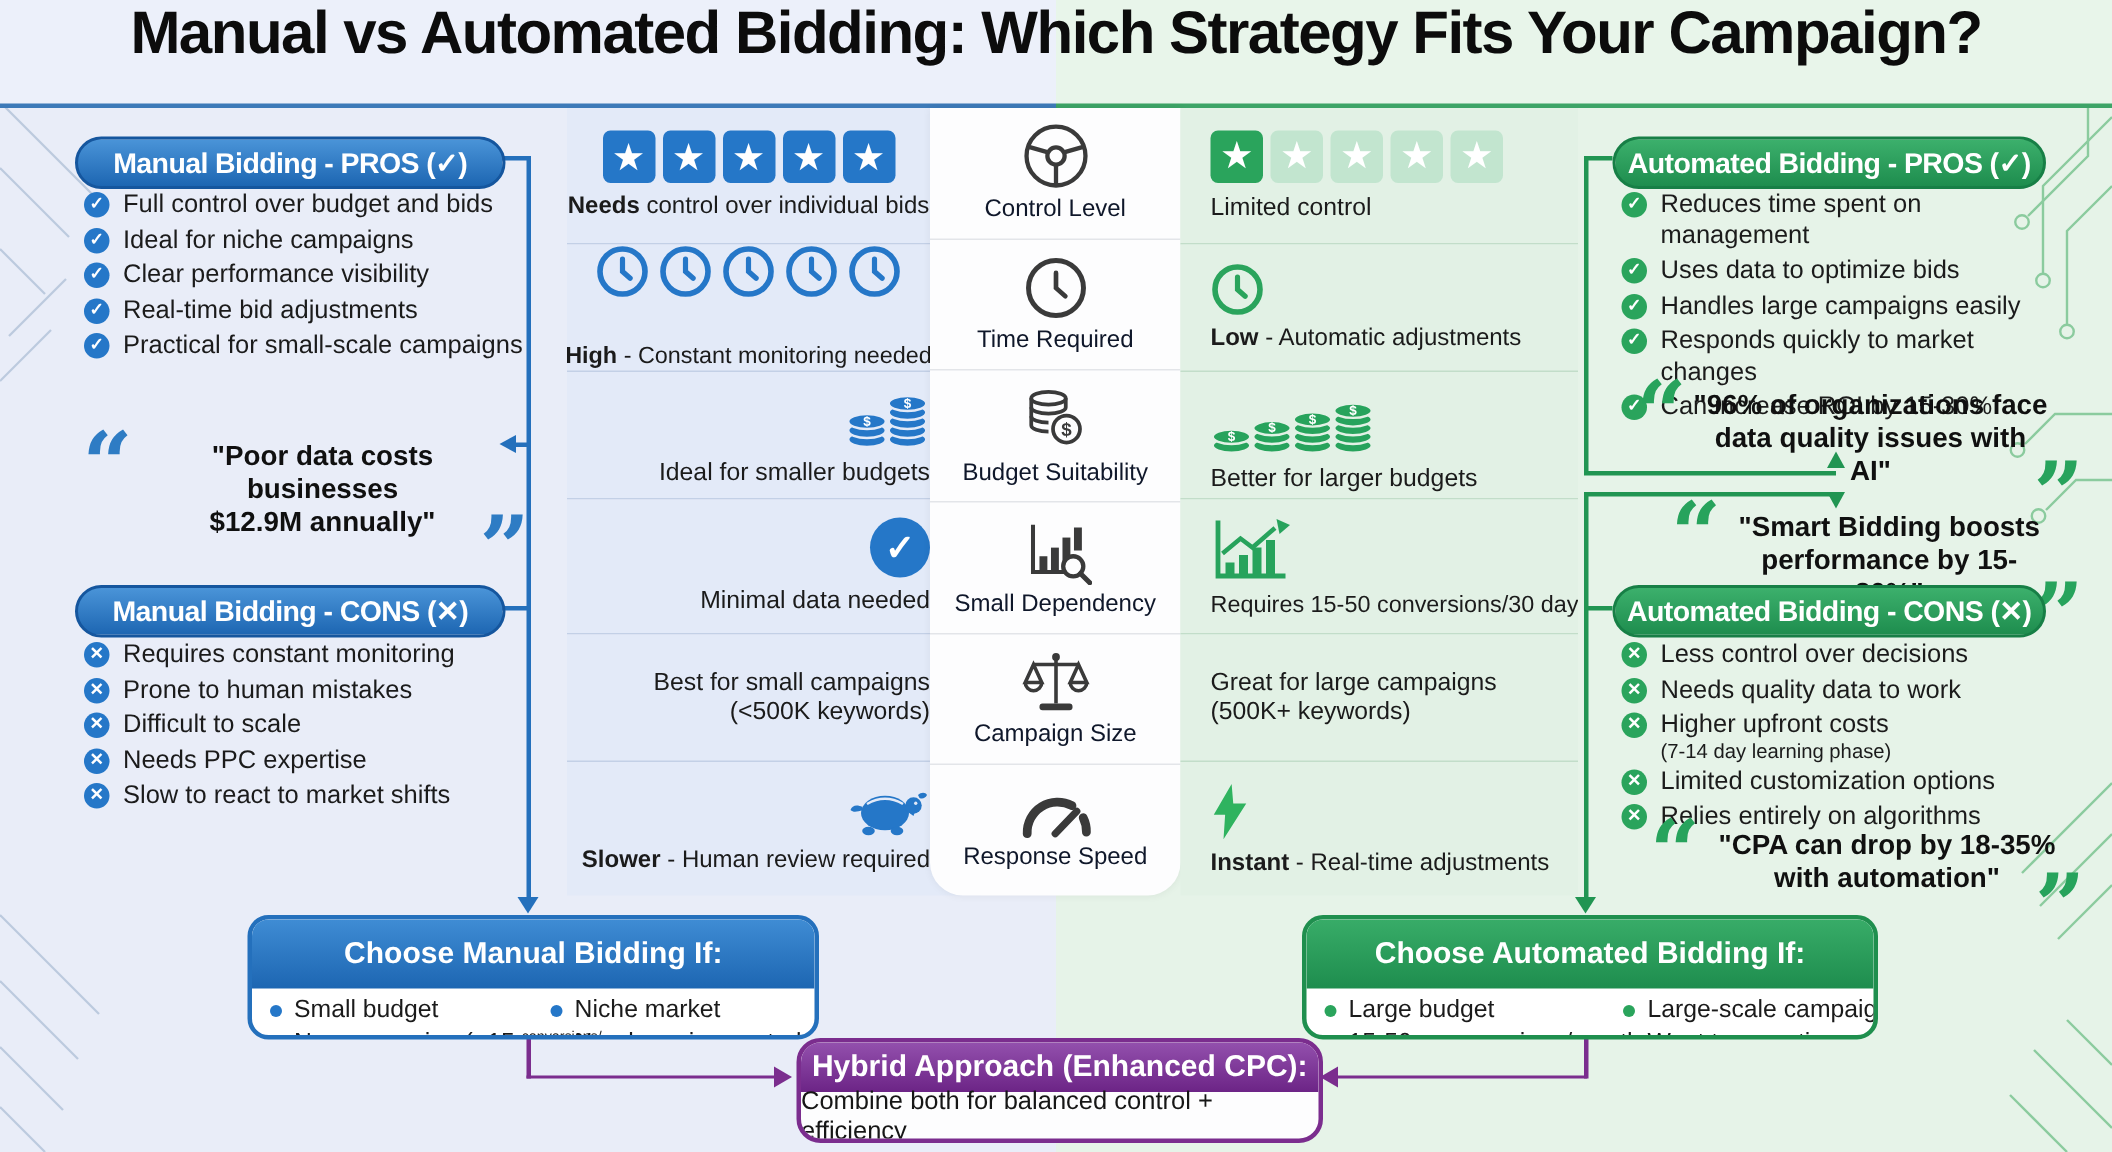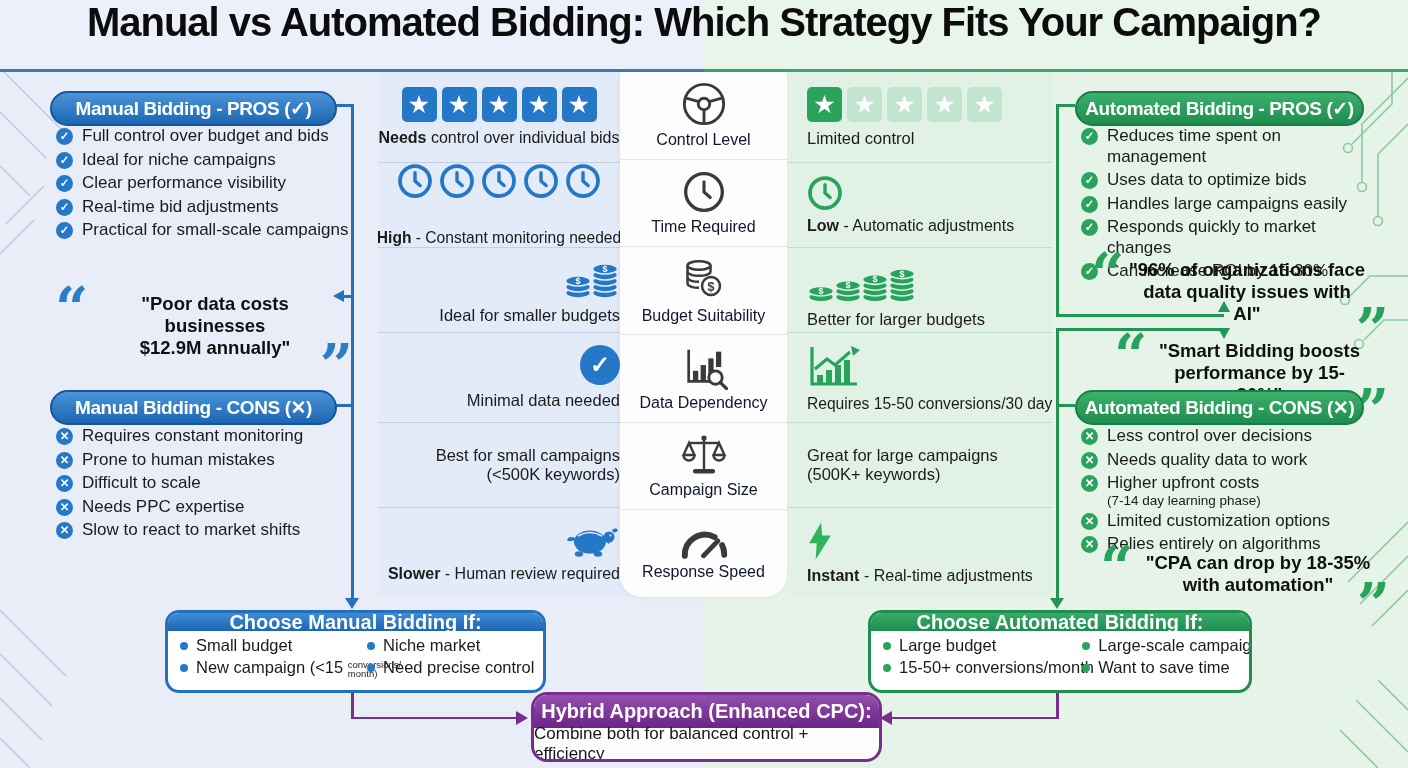--- a/index.html
+++ b/index.html
@@ -65,21 +65,21 @@
   .clabel{font-size:16px;font-weight:normal;color:#0f172a;white-space:nowrap;}
 
   
   .line{position:absolute;}
   .l-blue{background:#2470bc;} .l-green{background:#219552;} .l-purple{background:#7b2d8e;}
   .arr{position:absolute;width:0;height:0;}
 
   
   .choose{position:absolute;background:#fff;border-radius:14px;overflow:hidden;}
   .ch-blue{border:3px solid #2470bc;} .ch-green{border:3px solid #1f8f4e;}
-  .ch-head{height:18px;display:flex;align-items:center;justify-content:center;color:#fff;font-weight:bold;font-size:20px;}
+  .ch-head{height:46px;display:flex;align-items:center;justify-content:center;color:#fff;font-weight:bold;font-size:20px;}
   .ch-head-blue{background:linear-gradient(180deg,#3f8cd4,#1d66b2);}
   .ch-head-green{background:linear-gradient(180deg,#38ac68,#1e8d4e);}
   .ch-body{display:grid;grid-template-columns:53% 47%;padding:5px 10px 4px 12px;row-gap:3px;font-size:16.5px;}
   .ch-item{display:flex;align-items:center;gap:8px;white-space:nowrap;line-height:19px;}
   .dot{width:8px;height:8px;border-radius:50%;flex:none;}
   .dot-blue{background:#2577c8;} .dot-green{background:#2aa45c;}
   .smallstack{display:inline-block;font-size:9.5px;line-height:9px;vertical-align:middle;text-align:left;}
 
   
   .hybrid{position:absolute;left:531px;top:692px;width:345px;height:64px;background:#fdfdfe;
@@ -337,21 +337,21 @@
     <div class="crow">
       <svg width="48" height="46" viewBox="0 0 50 48">
         <path d="M9 6v33h25" fill="none" stroke="#3a3a3a" stroke-width="2.8"></path>
         <rect x="13.5" y="28" width="5.5" height="10" fill="#3a3a3a"></rect>
         <rect x="21.5" y="22" width="5.5" height="16" fill="#3a3a3a"></rect>
         <rect x="29.5" y="15" width="5.5" height="23" fill="#3a3a3a"></rect>
         <rect x="37.5" y="8" width="5.5" height="16" fill="#3a3a3a"></rect>
         <circle cx="37" cy="35" r="7" fill="#fdfdfe" stroke="#3a3a3a" stroke-width="3"></circle>
         <path d="M42 40l6.5 6.5" stroke="#3a3a3a" stroke-width="3.5" stroke-linecap="round"></path>
       </svg>
-      <div class="clabel">Data Dependency</div>
+      <div class="clabel">Small Dependency</div>
     </div>
     <div class="crow">
       <svg width="48" height="44" viewBox="0 0 48 44">
         <g stroke="#3a3a3a" stroke-width="2.4" fill="none">
           <path d="M24 5v31"></path>
             <path d="M9 10h30"></path>
           <path d="M9 10 3.5 22h11L9 10z"></path>
             <path d="M39 10 33.5 22h11L39 10z"></path>
           <path d="M3.5 22a5.5 5.5 0 0 0 11 0"></path>
             <path d="M33.5 22a5.5 5.5 0 0 0 11 0"></path>

